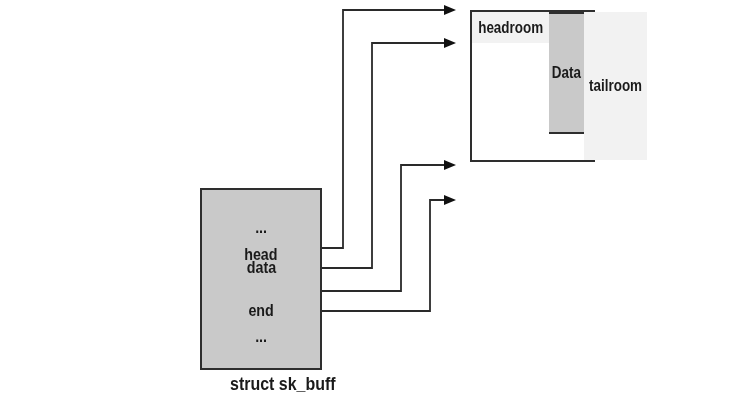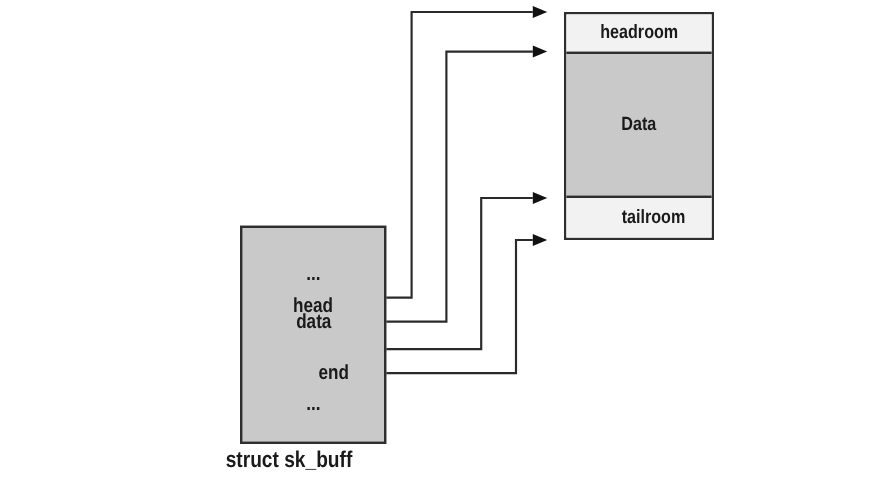--- a/index.html
+++ b/index.html
@@ -43,52 +43,52 @@
     width: 100%;
     height: 20px;
     line-height: 20px;
     text-align: center;
     font-size: 17px;
   }
   .f0 { top: 28px; }
   .f1 { top: 55px; }
   .f2 { top: 68px; }
   .f3 { top: 90px; }
-  .f4 { top: 111px; padding-left: 17px; }
+  .f4 { top: 111px; }
   .f5 { top: 137px; }
 
   .struct-label {
     position: absolute;
     left: 178px; top: 373px;
     width: 168px;
-    text-align: left;
+    text-align: right;
     font-size: 19px;
     line-height: 22px;
   }
 
   
   .buffer-box {
     position: absolute;
     left: 470px; top: 10px;
-    width: 125px; height: 190px;
+    width: 125px; height: 152px;
     border: 2px solid #2e2e2e;
     box-sizing: border-box;
     display: flex;
-    flex-direction: column;
+    flex-direction: row;
   }
   .buf-section {
     display: flex;
     align-items: center;
     justify-content: center;
     font-size: 16px;
     box-sizing: border-box;
   }
   .sec-headroom { height: 31px; background: #f2f2f2; }
   .sec-data     { height: 122px; background: #c9c9c9; border-top: 2px solid #2e2e2e; border-bottom: 2px solid #2e2e2e; }
-  .sec-tailroom { flex: 1; background: #f2f2f2; padding-left: 24px; }
+  .sec-tailroom { flex: 1; background: #f2f2f2; }
 </style>
 </head>
 <body>
 
 <div class="canvas">
 
   <svg class="arrow-layer" viewBox="0 0 732 400" xmlns="http://www.w3.org/2000/svg">
     <g stroke="#2a2a2a" stroke-width="1.8" fill="none">
       <path d="M290 248 H343 V10 H444"></path>
       <polygon points="444,5 456,10 444,15" fill="#111111" stroke="none"></polygon>

